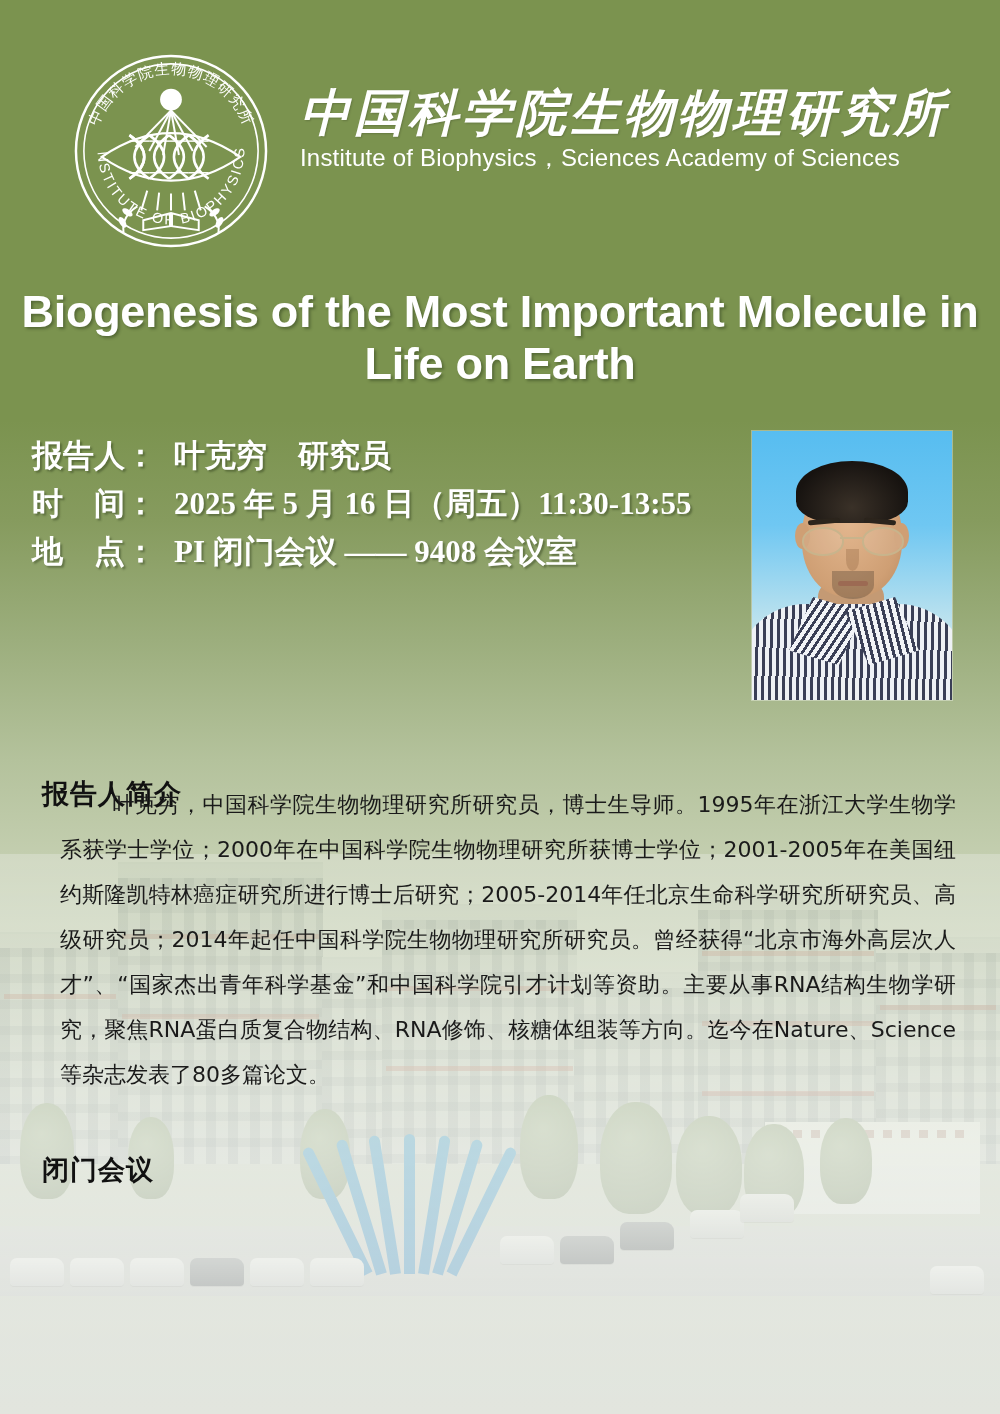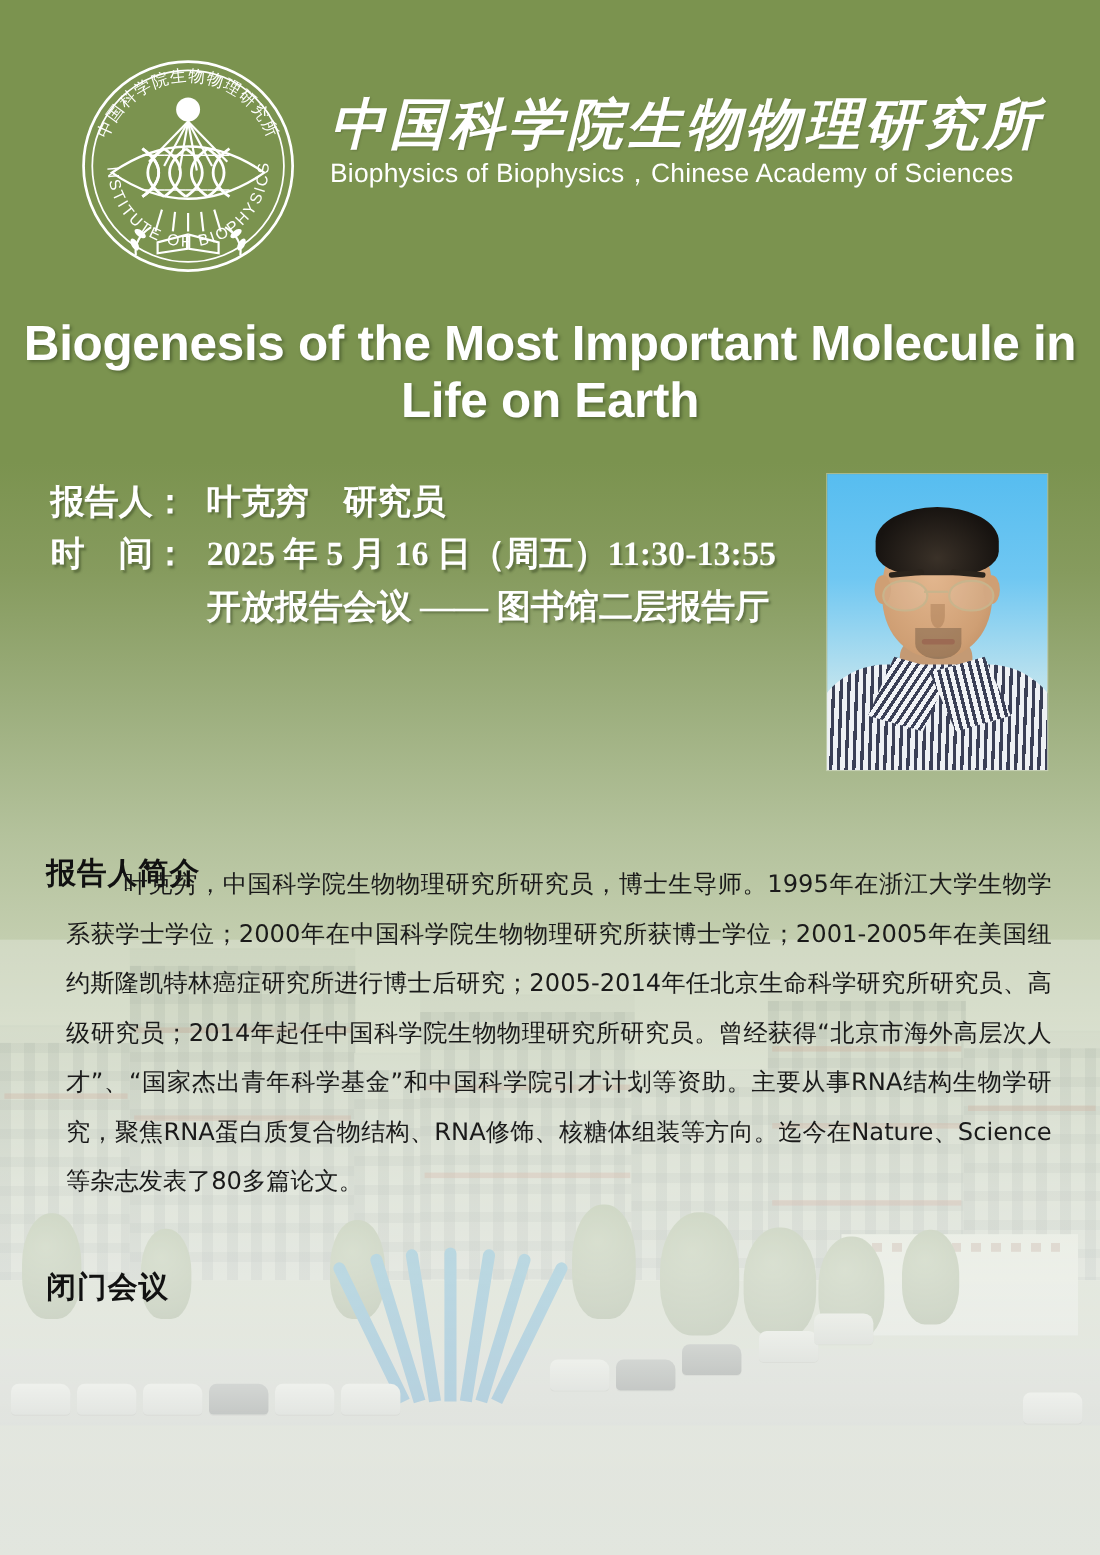--- a/index.html
+++ b/index.html
@@ -119,21 +119,21 @@
   
   .title{
     position:absolute;left:20px;top:286px;width:960px;text-align:center;
     color:#ffffff;font-size:45px;font-weight:700;line-height:52px;
     letter-spacing:-.3px;
     text-shadow:2px 2px 3px rgba(40,55,25,.45);
   }
 
   
   .info{
-    position:absolute;left:46px;top:432px;width:690px;
+    position:absolute;left:32px;top:432px;width:690px;
     color:#ffffff;
     font-family:"Liberation Serif","DejaVu Serif",serif;
     font-size:31px;font-weight:700;line-height:48px;
     text-shadow:2px 2px 2px rgba(40,55,25,.42);
     white-space:nowrap;
   }
   .info .row{height:48px;}
   .info .lbl{display:inline-block;min-width:142px;}
   .info .indent{display:inline-block;width:142px;}
 
@@ -358,34 +358,34 @@
       </defs>
       <text fill="#ffffff" font-size="15" font-family="'DejaVu Sans',sans-serif" letter-spacing="1.2">
         <textPath href="#arcTop" startOffset="50%" text-anchor="middle">中国科学院生物物理研究所</textPath>
       </text>
       <text fill="#ffffff" font-size="14.5" font-family="'Liberation Sans',sans-serif" letter-spacing="2.2">
         <textPath href="#arcBot" startOffset="50%" text-anchor="middle">INSTITUTE OF BIOPHYSICS</textPath>
       </text>
     </svg>
 
     <div class="inst-cn">中国科学院生物物理研究所</div>
-    <div class="inst-en">Biophysics of Biophysics，Chinese Academy of Sciences</div>
+    <div class="inst-en">Institute of Biophysics，Sciences Academy of Sciences</div>
   </div>
 
   <div class="title">Biogenesis of the Most Important Molecule in Life on Earth</div>
 
   <div class="info">
     <div class="row">
       <span class="lbl">报告人：</span><span>叶克穷　研究员</span>
     </div>
     <div class="row">
       <span class="lbl">时　间：</span><span>2025 年 5 月 16 日（周五）11:30-13:55</span>
     </div>
     <div class="row">
-      <span class="indent"></span><span>开放报告会议 —— 图书馆二层报告厅</span>
+      <span class="lbl">地　点：</span><span>PI 闭门会议 —— 9408 会议室</span>
     </div>
   </div>
 
   <div class="portrait">
     <div class="neck"></div>
     <div class="shirt"></div>
     <div class="collarL"></div>
     <div class="collarR"></div>
     <div class="head"></div>
     <div class="earL"></div>

